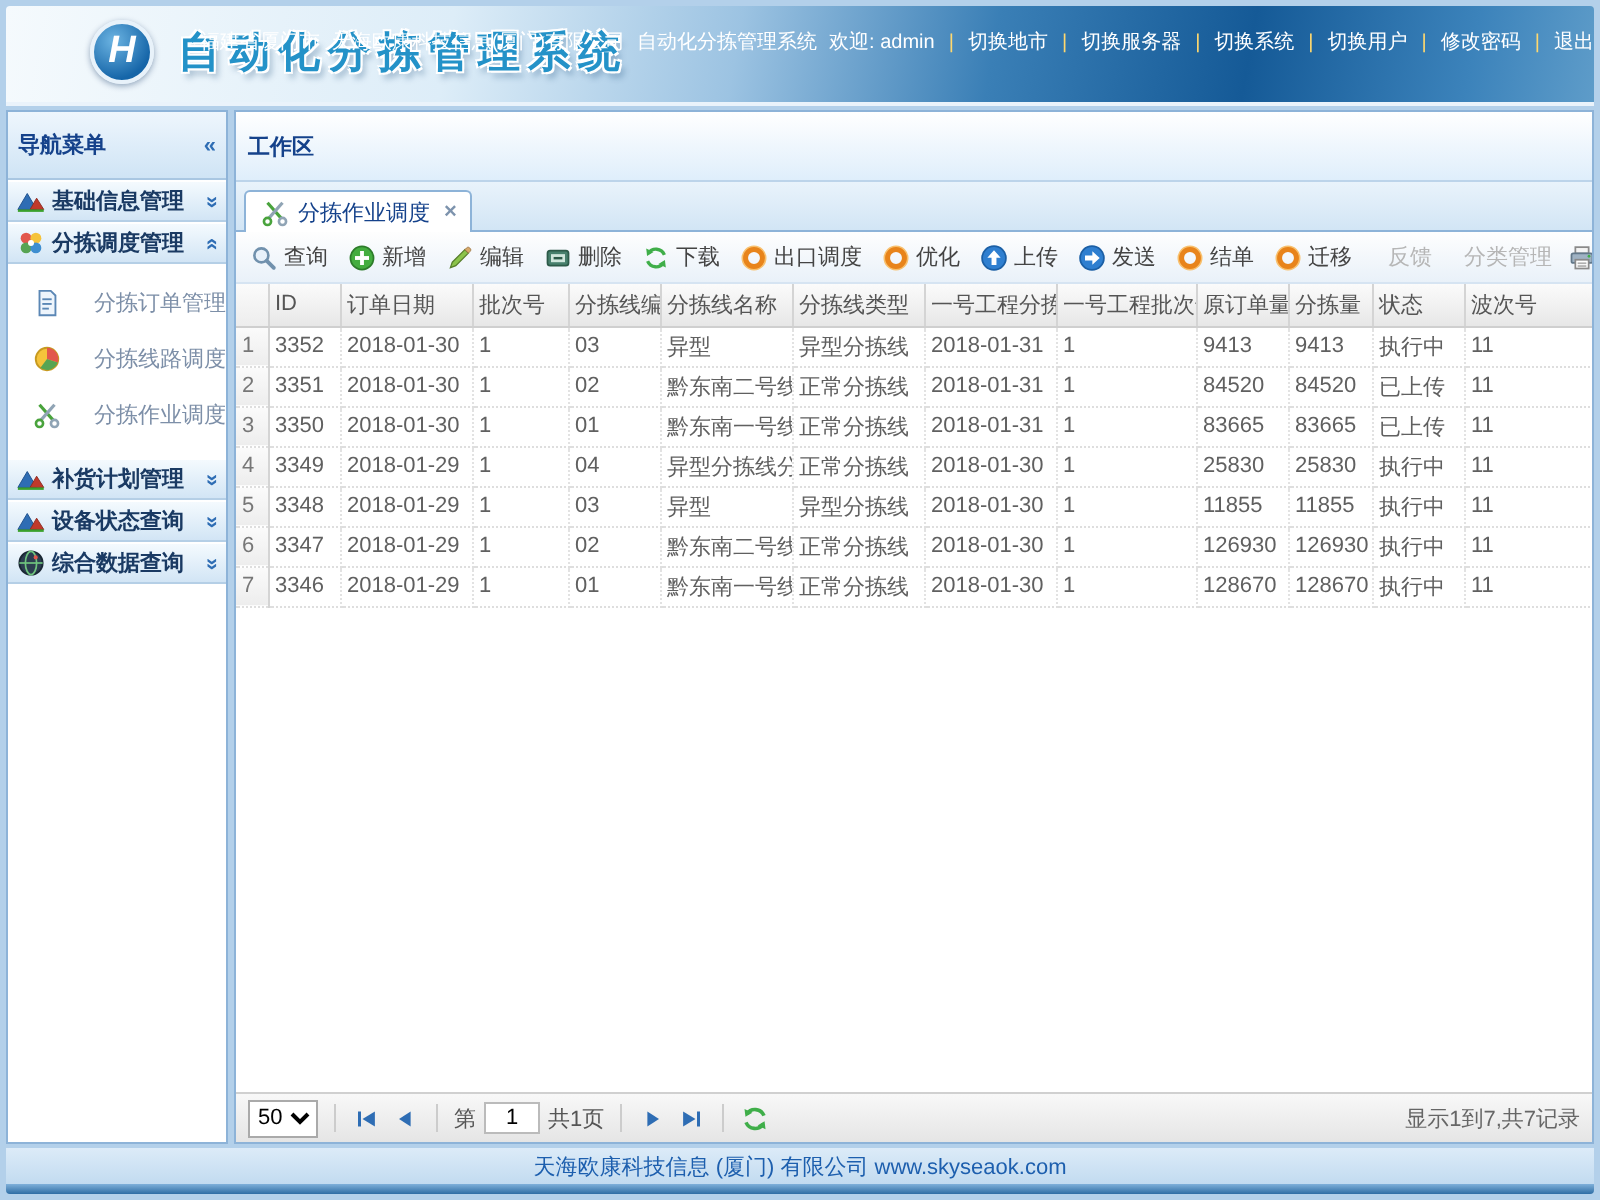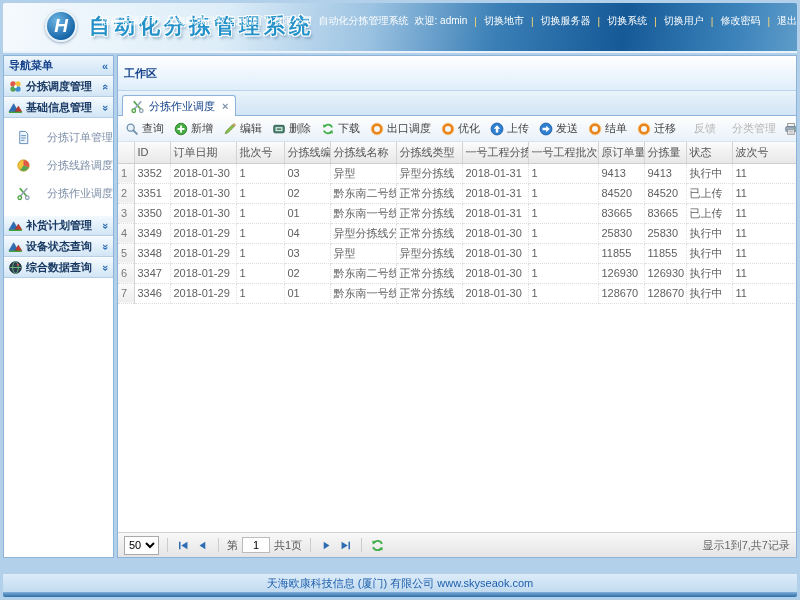--- a/index.html
+++ b/index.html
@@ -24,21 +24,21 @@
     display:flex; align-items:center; gap:6px; white-space:nowrap; }
   .topmenu .lsep { color:#ffd86e; padding:0 1px; }
   .tlink { cursor:pointer; }
 
   
   .main { flex:1; display:flex; gap:3px; margin-top:2px; min-height:0; }
 
   
   .sidebar { width:111px; flex:none; background:#fff; border:1px solid #8db3d8;
     display:flex; flex-direction:column; }
-  .side-header { height:20px; flex:none; background:linear-gradient(#eef6fd,#cfe4f5);
+  .side-header { height:34px; flex:none; background:linear-gradient(#eef6fd,#cfe4f5);
     border-bottom:1px solid #a9c7e2; color:#15428b; font-weight:bold; font-size:11px;
     display:flex; align-items:center; justify-content:space-between; padding:0 5px; }
   .collapse { color:#2e6db4; font-weight:bold; cursor:pointer; }
   .group-bar { height:21px; background:linear-gradient(#f4fafe,#d2e5f5);
     border-top:1px solid #fff; border-bottom:1px solid #b5cfe6;
     display:flex; align-items:center; padding:0 4px; gap:3px;
     font-size:11px; color:#1a3a63; font-weight:bold; cursor:pointer; white-space:nowrap; }
   .group-bar .chev { margin-left:auto; color:#2e6db4; font-weight:bold; font-size:11px;
     transform:rotate(90deg); }
   .submenu { background:#fff; padding:12px 0 14px 12px; display:flex; flex-direction:column; gap:13px; }
@@ -87,21 +87,21 @@
     font-size:11px; color:#555; gap:4px; }
   .pager select { font-size:11px; height:19px; border:1px solid #aaa; background:#fff; }
   .pager .sep { width:1px; height:14px; background:#ccc; margin:0 4px; }
   .pager input { width:28px; height:16px; font-size:11px; text-align:center; border:1px solid #bbb; }
   .pager .nav { display:inline-flex; width:15px; height:15px; cursor:pointer; }
   .pager .nav svg { width:15px; height:15px; }
   .pager .summary { margin-left:auto; color:#666; }
 
   
   .footer { height:18px; flex:none; display:flex; align-items:center; justify-content:center;
-    font-size:11px; color:#1d5fae; background:linear-gradient(#dcebf8,#c2dbf0); margin-top:16px; }
+    font-size:11px; color:#1d5fae; background:linear-gradient(#dcebf8,#c2dbf0); margin-top:2px; }
   .bottom-bar { height:5px; flex:none; background:linear-gradient(#7fb0da,#2e6da4);
     border-radius:0 0 2px 2px; }
 </style>
 </head>
 <body>
 
 <div class="page">
 
   <header class="topbar">
     <div class="brand">
@@ -136,40 +136,40 @@
 
     <aside class="sidebar">
       <div class="side-header">
         <span>导航菜单</span>
         <span class="collapse">«</span>
       </div>
       <div id="side-groups">
           <div class="group-bar">
             <span class="icon">
               <svg viewBox="0 0 16 16">
+                <polygon points="1,12.5 6,4 11,12.5" fill="#2e6db4" stroke="#1d4f8c" stroke-width="0.5"></polygon>
+                <polygon points="7.5,12.5 11,6.5 14.8,12.5" fill="#c0392b" stroke="#8e2a20" stroke-width="0.5"></polygon>
+                <rect x="1" y="12.5" width="13.8" height="1.3" fill="#3aa02c"></rect>
+              </svg>
+            </span>
+            <span>基础信息管理</span>
+            <span class="chev">»</span>
+          </div>
+          <div class="group-bar">
+            <span class="icon">
+              <svg viewBox="0 0 16 16">
                 <circle cx="5.4" cy="5.4" r="2.9" fill="#e2574c"></circle>
                 <circle cx="10.6" cy="5.4" r="2.9" fill="#f5c33b"></circle>
                 <circle cx="5.4" cy="10.6" r="2.9" fill="#57a453"></circle>
                 <circle cx="10.6" cy="10.6" r="2.9" fill="#3e8ed0"></circle>
                 <circle cx="8" cy="8" r="1.6" fill="#fff"></circle>
               </svg>
             </span>
             <span>分拣调度管理</span>
             <span class="chev">«</span>
-          </div>
-          <div class="group-bar">
-            <span class="icon">
-              <svg viewBox="0 0 16 16">
-                <polygon points="1,12.5 6,4 11,12.5" fill="#2e6db4" stroke="#1d4f8c" stroke-width="0.5"></polygon>
-                <polygon points="7.5,12.5 11,6.5 14.8,12.5" fill="#c0392b" stroke="#8e2a20" stroke-width="0.5"></polygon>
-                <rect x="1" y="12.5" width="13.8" height="1.3" fill="#3aa02c"></rect>
-              </svg>
-            </span>
-            <span>基础信息管理</span>
-            <span class="chev">»</span>
           </div>
           <div class="submenu">
             <div class="submenu-item">
               <span class="icon">
                 <svg viewBox="0 0 16 16">
                   <path d="M4 1.5 h6 l2.5 2.5 v10.5 h-8.5 z" fill="#eef5fc" stroke="#5b87b5"></path>
                   <line x1="5.5" y1="6" x2="10.5" y2="6" stroke="#5b87b5"></line>
                   <line x1="5.5" y1="8.5" x2="10.5" y2="8.5" stroke="#5b87b5"></line>
                   <line x1="5.5" y1="11" x2="9" y2="11" stroke="#5b87b5"></line>
                 </svg>

